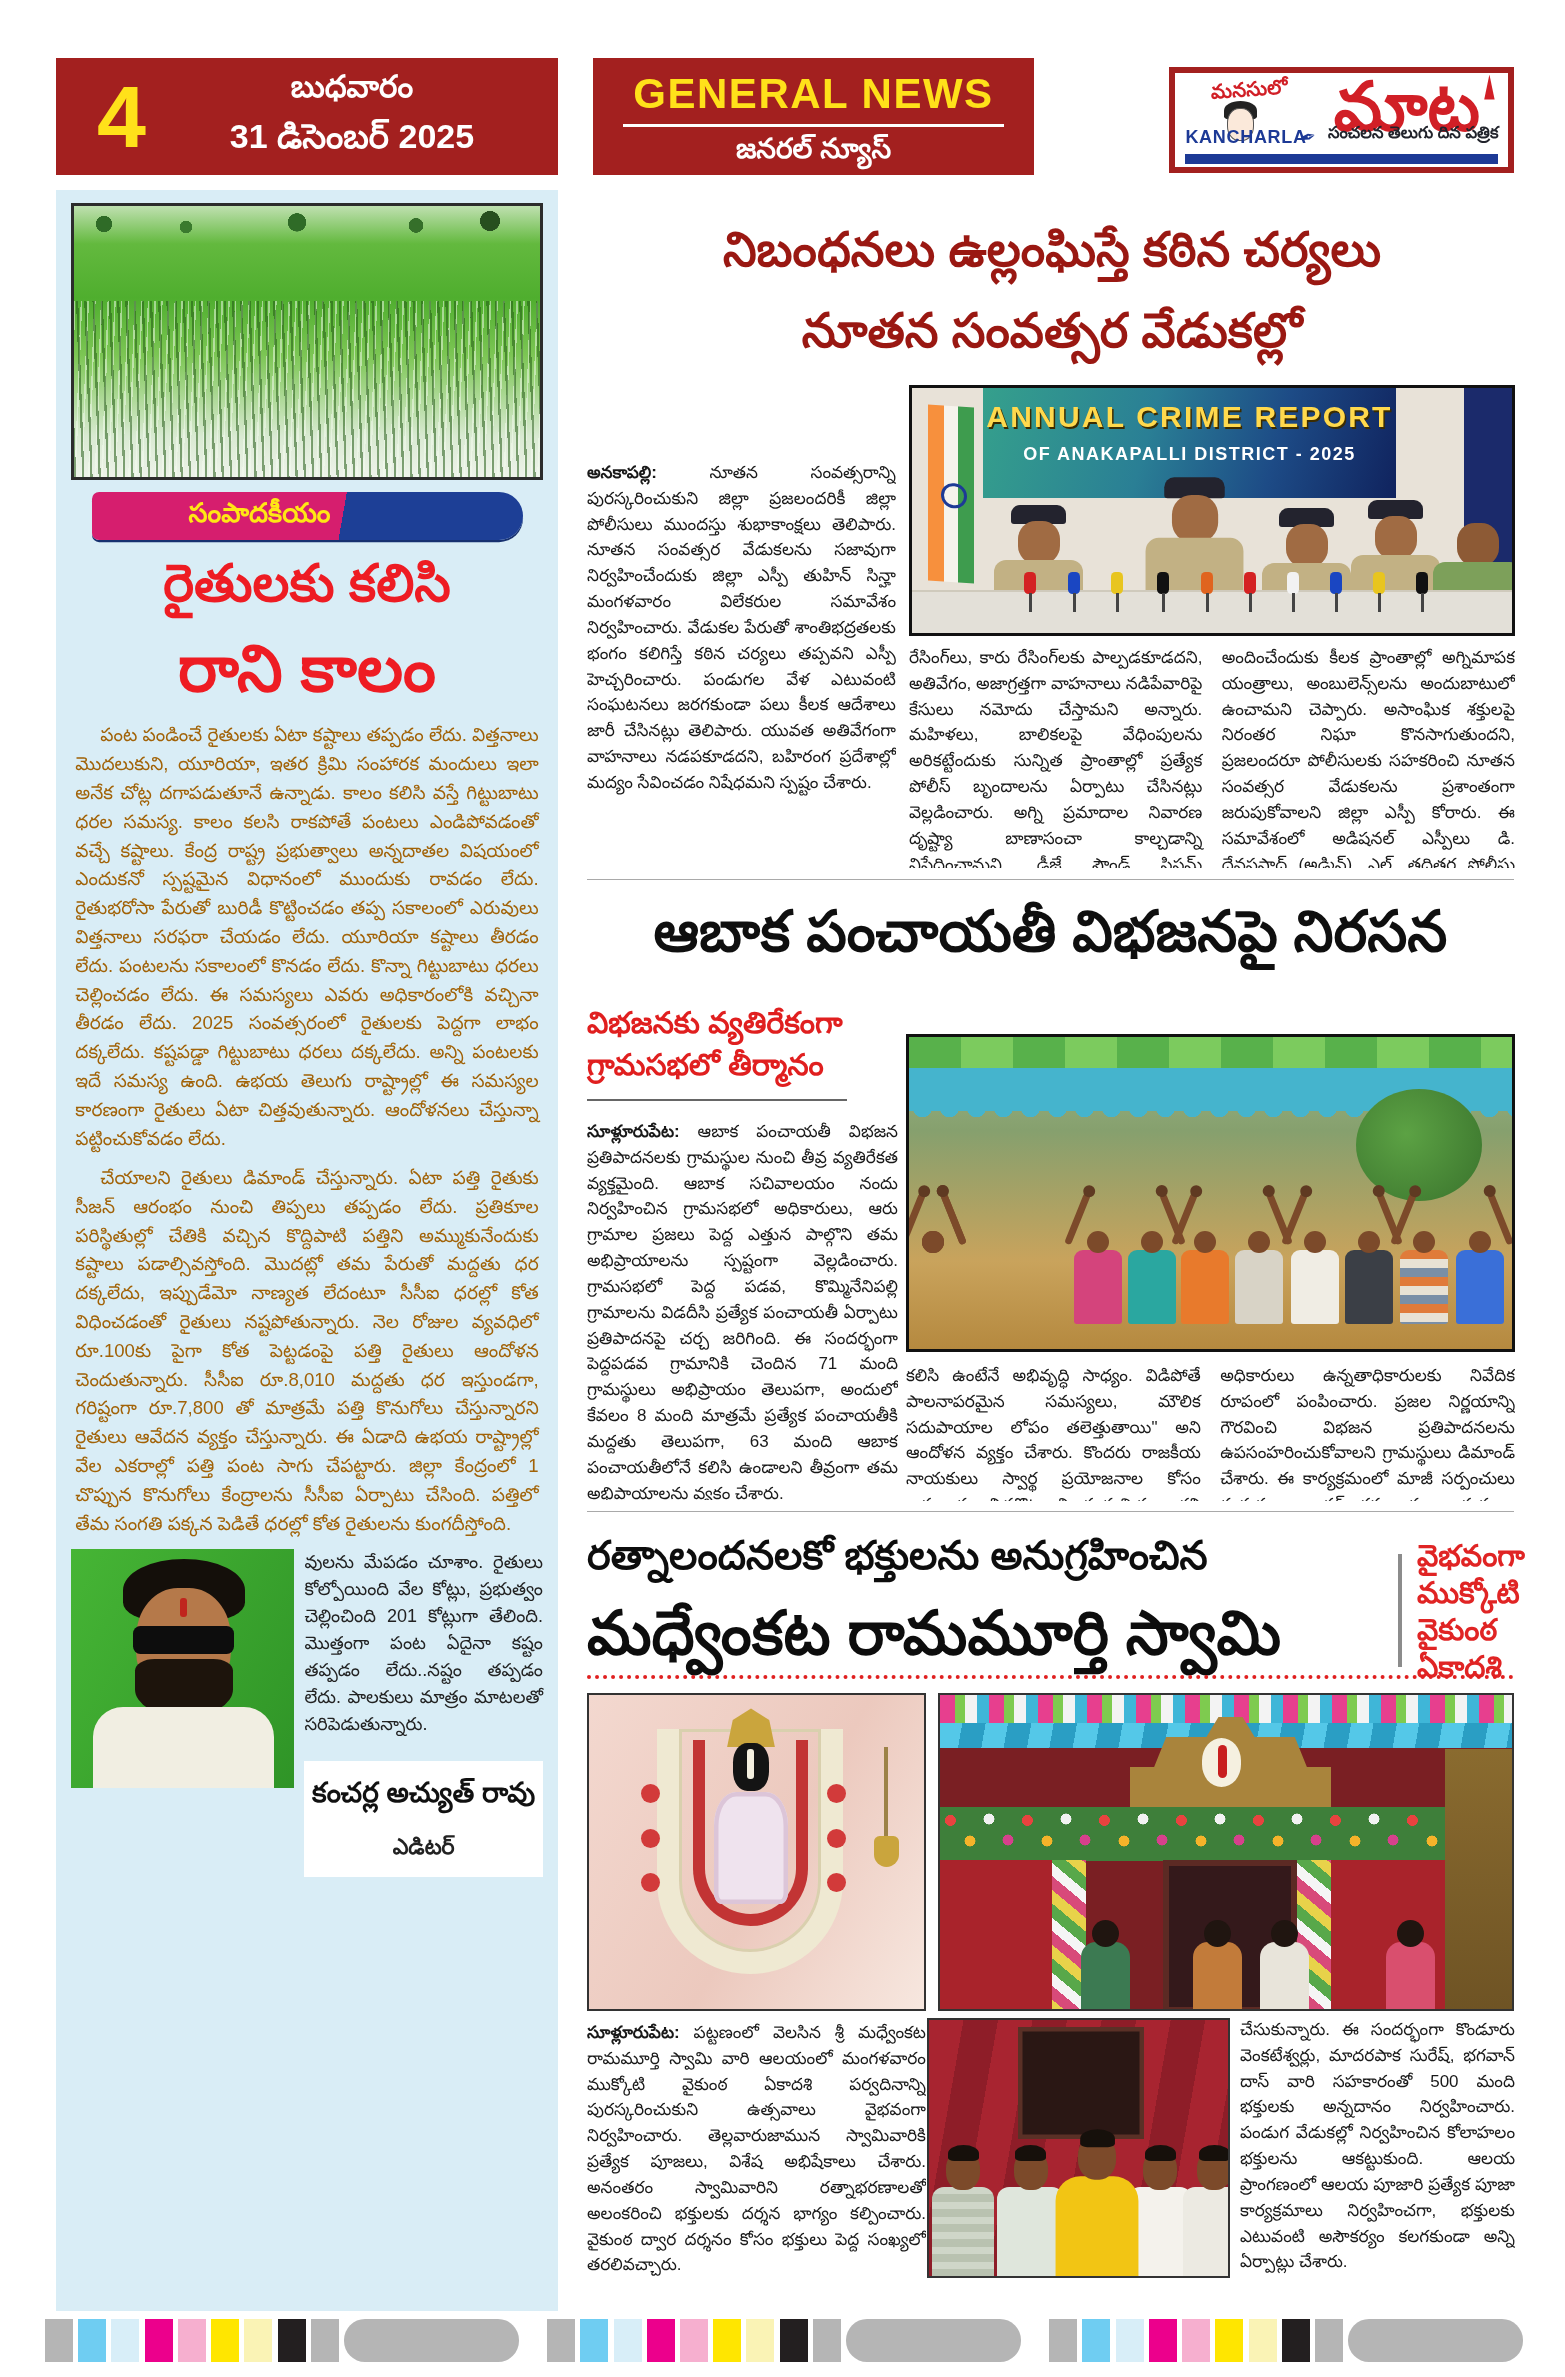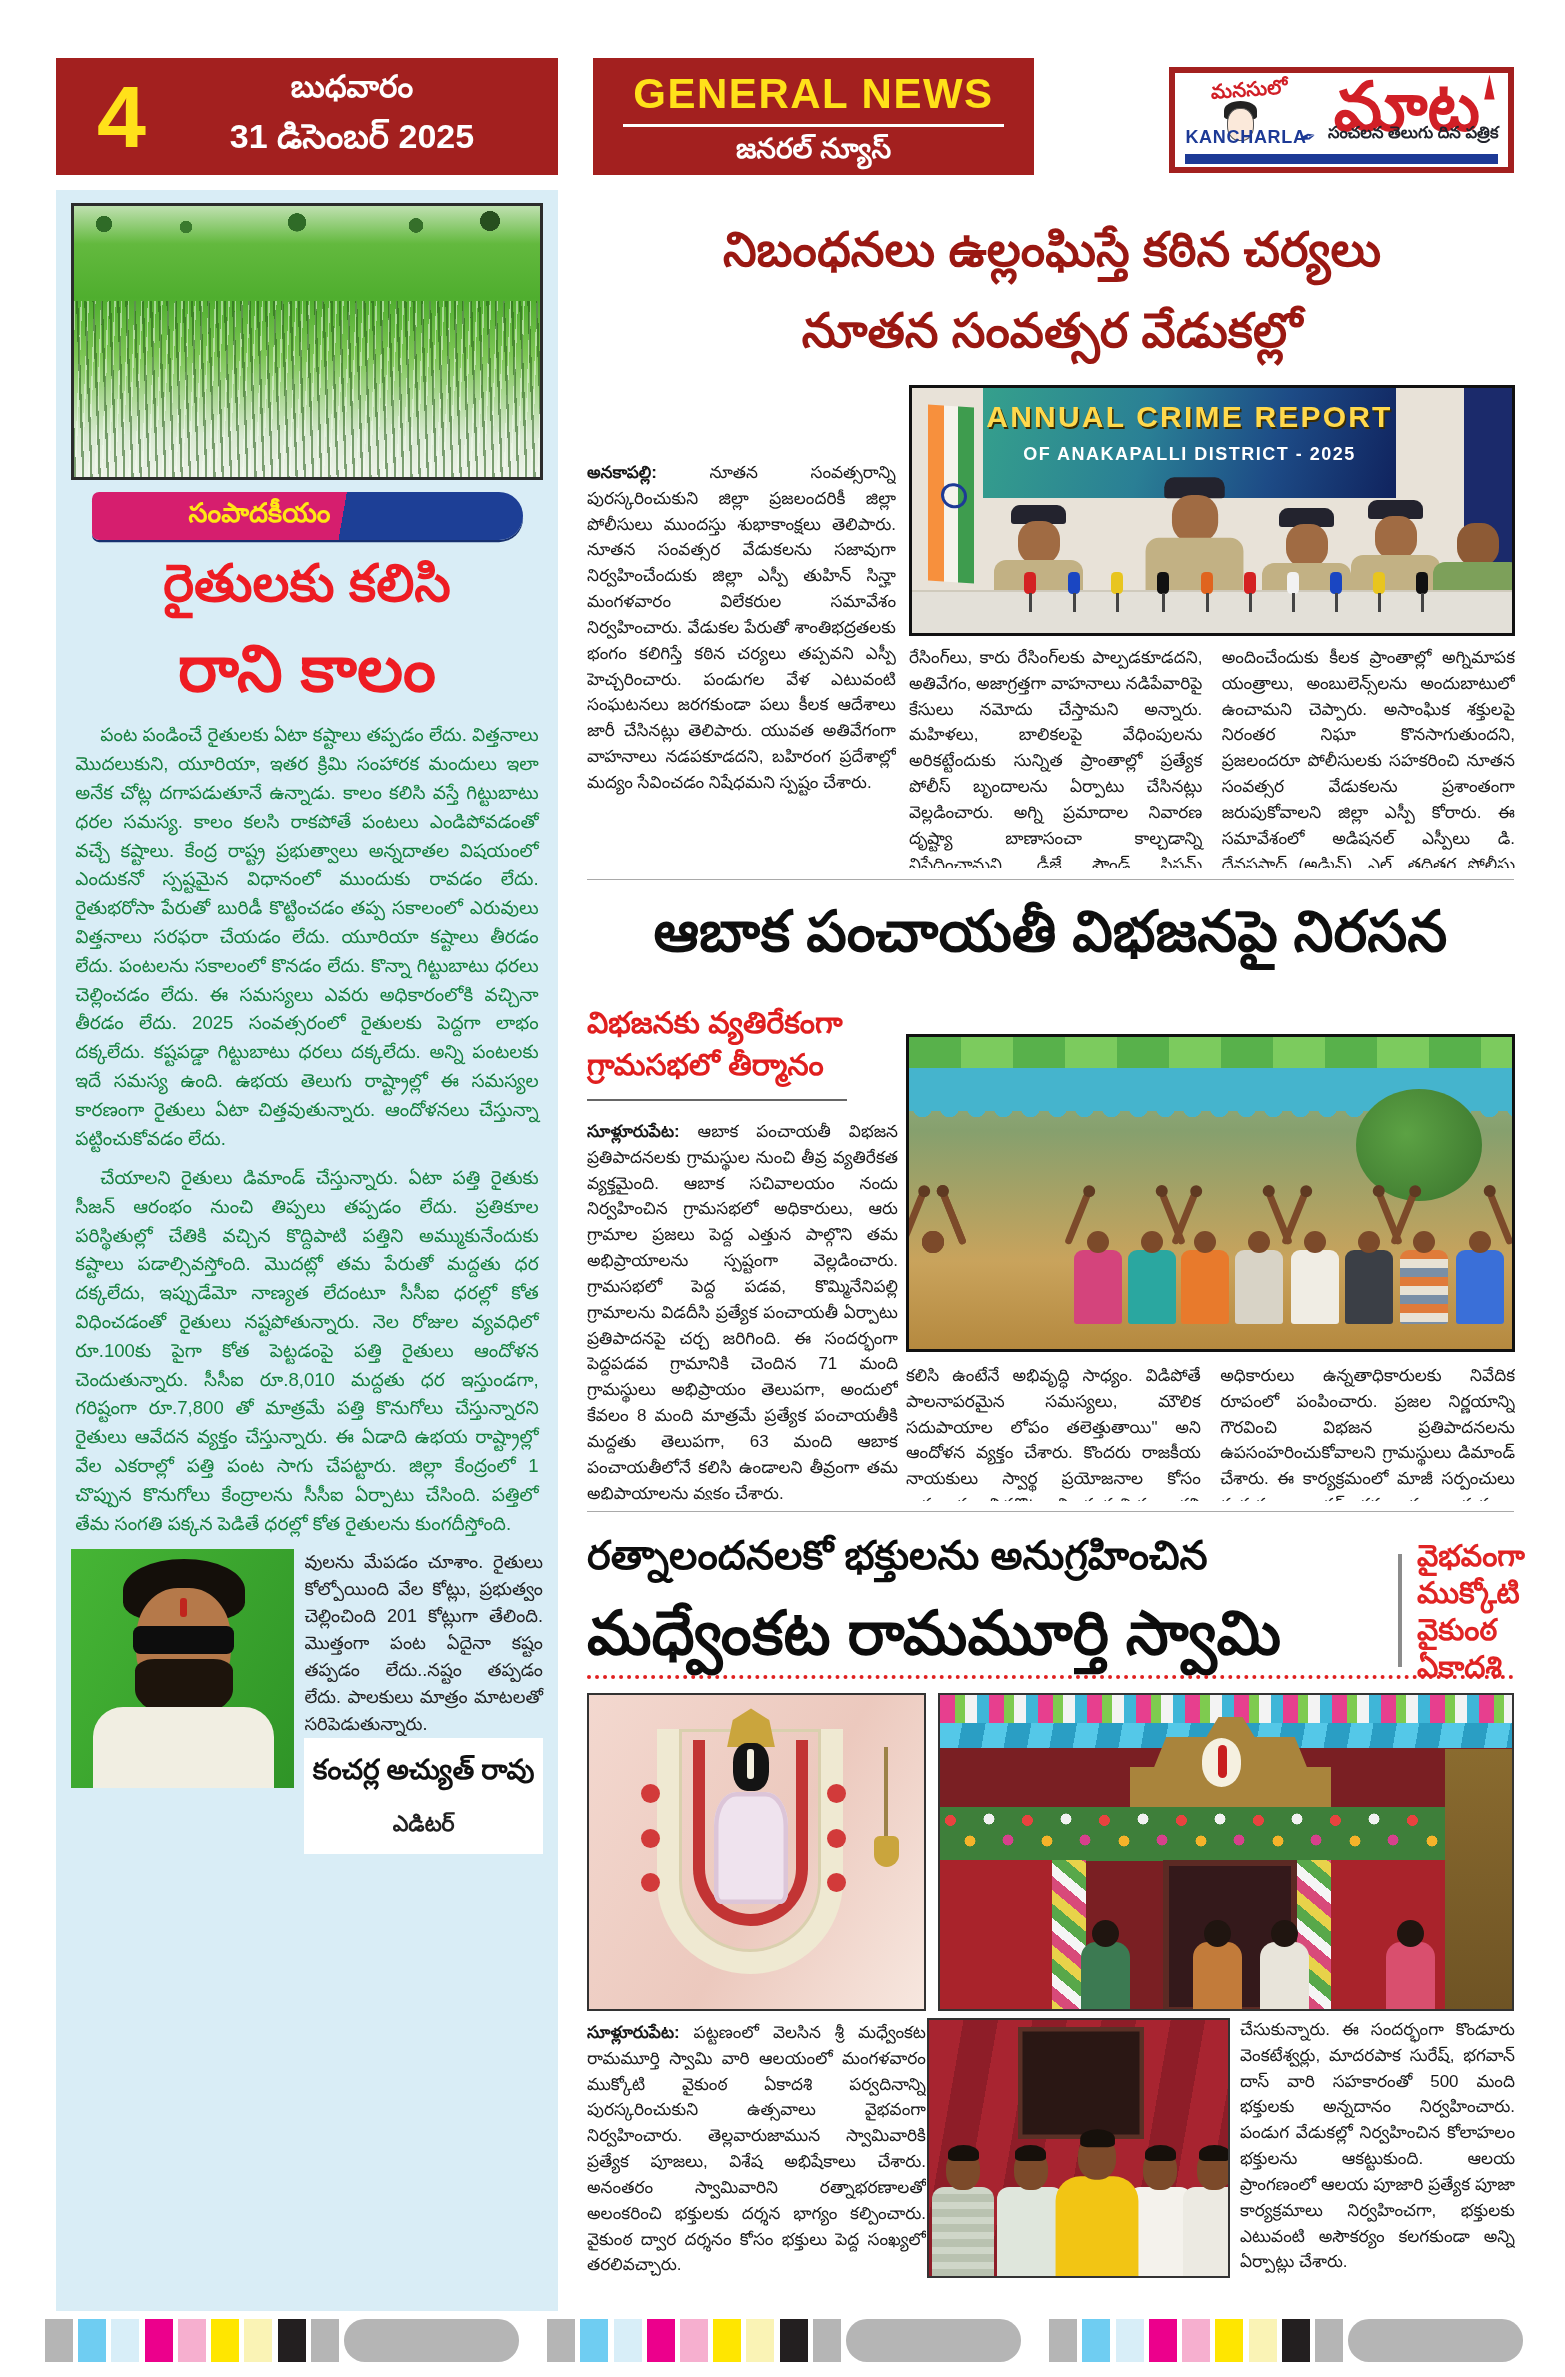--- a/index.html
+++ b/index.html
@@ -41,34 +41,34 @@
     background:radial-gradient(circle 13.4px at 30px 15px,#2f6b27 60%,transparent 62%),radial-gradient(circle 10.4px at 112px 18px,#3a7a2e 60%,transparent 62%),radial-gradient(circle 15px at 223px 13.4px,#2f6b27 60%,transparent 62%),radial-gradient(circle 12px at 342px 16.4px,#356f2a 60%,transparent 62%),radial-gradient(circle 16.4px at 416px 12px,#274f1f 60%,transparent 62%); }
   .paddy .blades { position:absolute; left:0; right:0; top:35%; bottom:0;
     background:repeating-linear-gradient(88deg, rgba(34,90,20,.55) 0 2.2px, transparent 2.2px 8.2px),repeating-linear-gradient(92deg, rgba(245,252,240,.5) 0 1.5px, transparent 1.5px 6.7px); }
   .edit-pill { margin:12px auto 0; width:431px; height:48px; border-radius:7.4px 25px 25px 7.4px;
     background:linear-gradient(100deg,#d61e6e 0 58%, #1d3f96 58% 100%); box-shadow:0 2.2px 0 #16306f;
     display:flex; align-items:center; }
   .edit-pill span { color:#ffe714; font-size:27px; font-weight:900; margin-left:97px; }
   .edit-head { text-align:center; color:#ee1c23; font-weight:900; margin-top:13.4px; line-height:1.15; }
   .edit-head .h1 { font-size:52px; }
   .edit-head .h2 { font-size:65px;margin-top:18px; }
-  .edit-body { padding:15px 19.3px 0; font-size:18.6px; line-height:1.55; text-align:justify; color:#15803d; }
+  .edit-body { padding:15px 19.3px 0; font-size:18.6px; line-height:1.55; text-align:justify; color:#a16207; }
   .edit-body p { margin-bottom:10.4px; text-indent:25px; }
   .editor-row { display:flex; gap:10.4px; margin:7.4px 15px 0; }
   .editor-photo { width:223px; height:239px; flex:0 0 auto; position:relative; overflow:hidden;
     background:linear-gradient(120deg,#46b535,#2f9427); }
   .editor-photo .hair { position:absolute; left:52px; top:10.4px; width:122px; height:62px; background:#140f0a; border-radius:50% 50% 30% 30%; }
   .editor-photo .face { position:absolute; left:65px; top:39px; width:95px; height:112px; background:#b5794a; border-radius:44%; }
   .editor-photo .tilak { position:absolute; left:109px; top:49px; width:7.4px; height:19.3px; background:#c0251d; border-radius:3px; }
   .editor-photo .glasses { position:absolute; left:62px; top:77px; width:101px; height:28px; background:#0d0d0d; border-radius:7.4px; }
   .editor-photo .beard { position:absolute; left:64px; top:110px; width:98px; height:58px; background:#1d140c; border-radius:20% 20% 48% 48%; }
   .editor-photo .shirt { position:absolute; left:22px; top:158px; width:181px; height:89px; background:#f1eee2; border-radius:30px 30px 0 0; }
   .editor-side { flex:1; display:flex; flex-direction:column; }
   .editor-side .txt { font-size:18px; line-height:1.5; text-align:justify; color:#222; }
-  .name-box { background:#fff; margin-top:0; padding:16.4px 7.4px 12px; text-align:center; flex:1;font-family:Liberation Serif, serif; }
+  .name-box { background:#fff; margin-top:23px; padding:16.4px 7.4px 12px; text-align:center; flex:1; }
   .name-box .nm { font-size:28px; font-weight:900; color:#111; }
   .name-box .tt { font-size:22px; font-weight:700; color:#222; margin-top:18px; }
 
   
   .body-txt { font-size:17px; line-height:1.52; text-align:justify; color:#191919; overflow:hidden; }
   .dl { font-weight:800; }
   .twocol { display:flex; gap:19.3px; }
   .twocol > div { flex:1; }
   .rule-h { position:absolute; border-top:1.5px solid #a9a9a9; width:927px; left:587px; }
 

